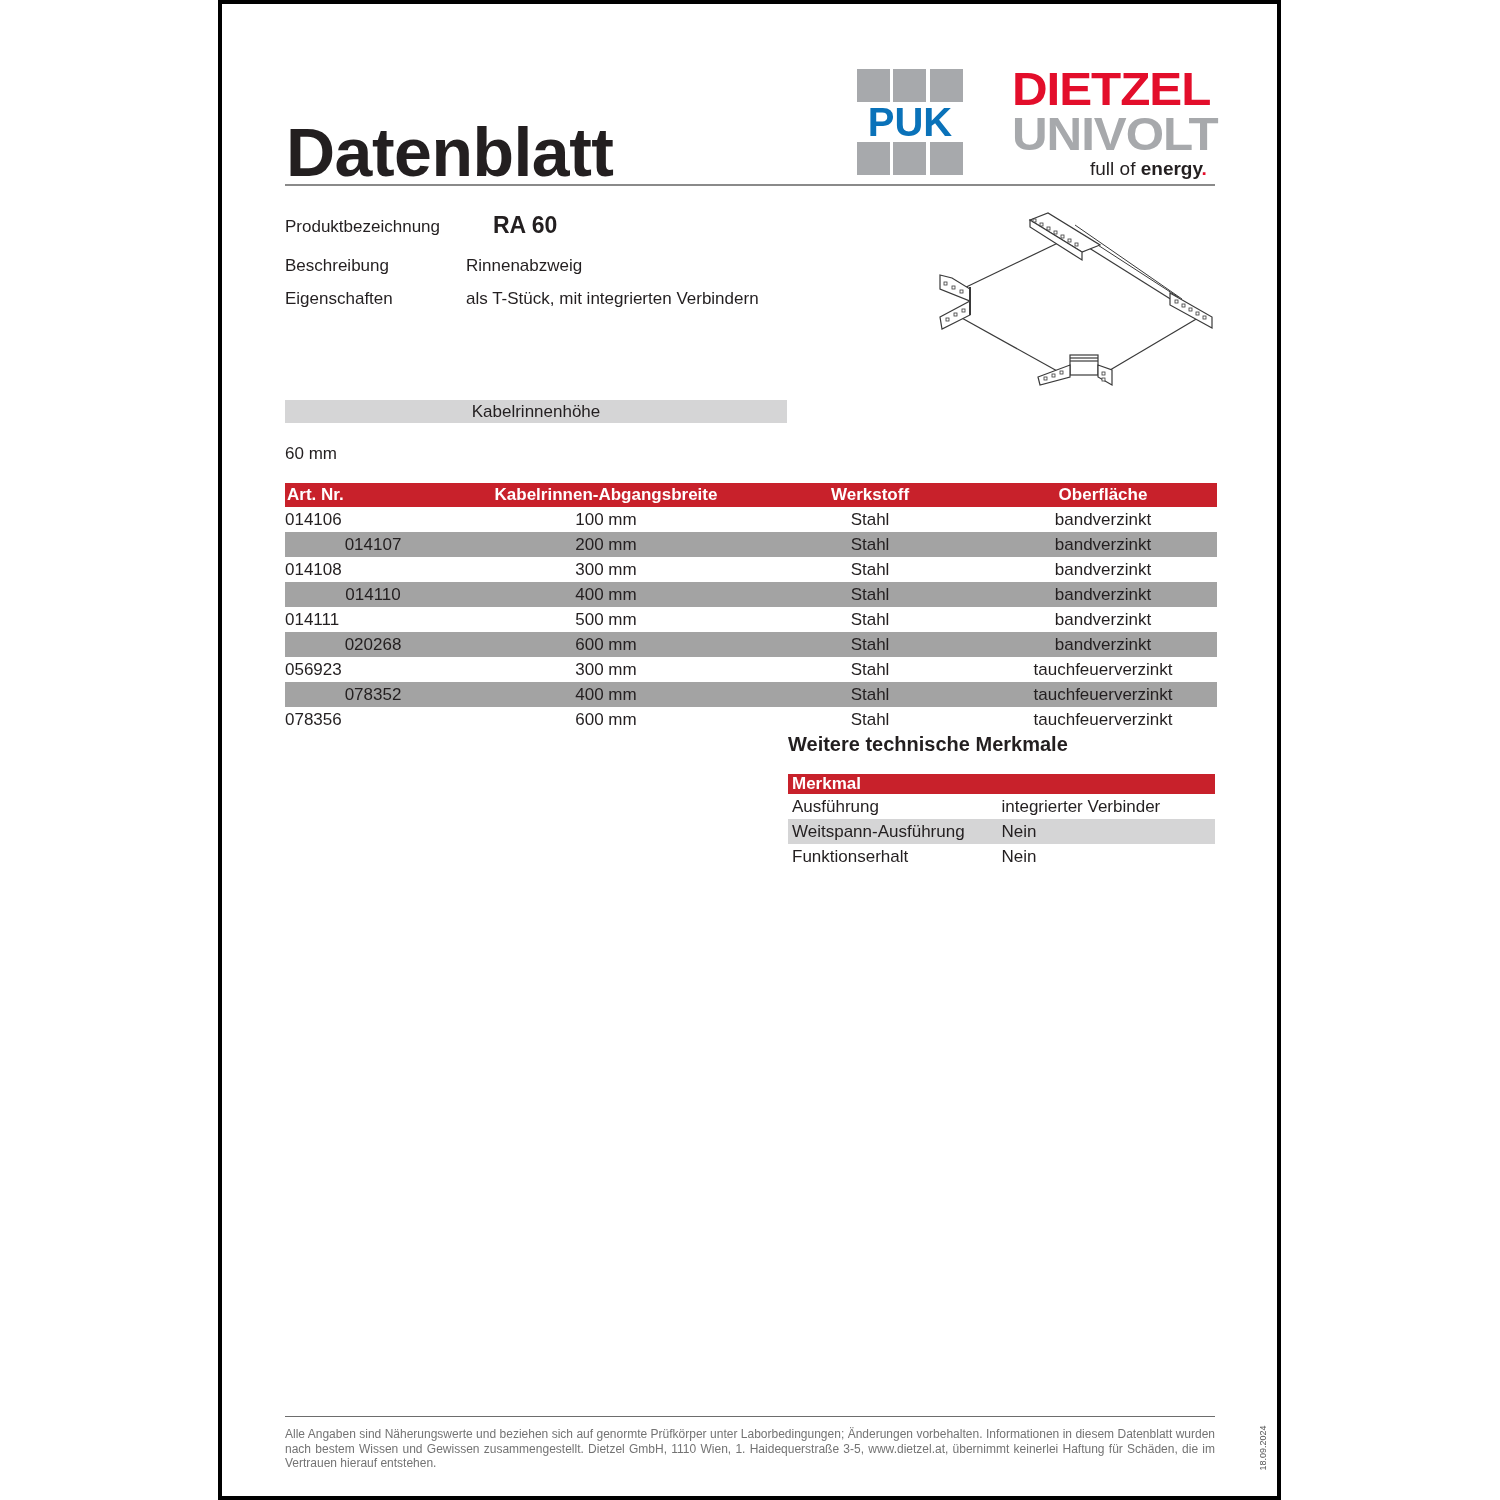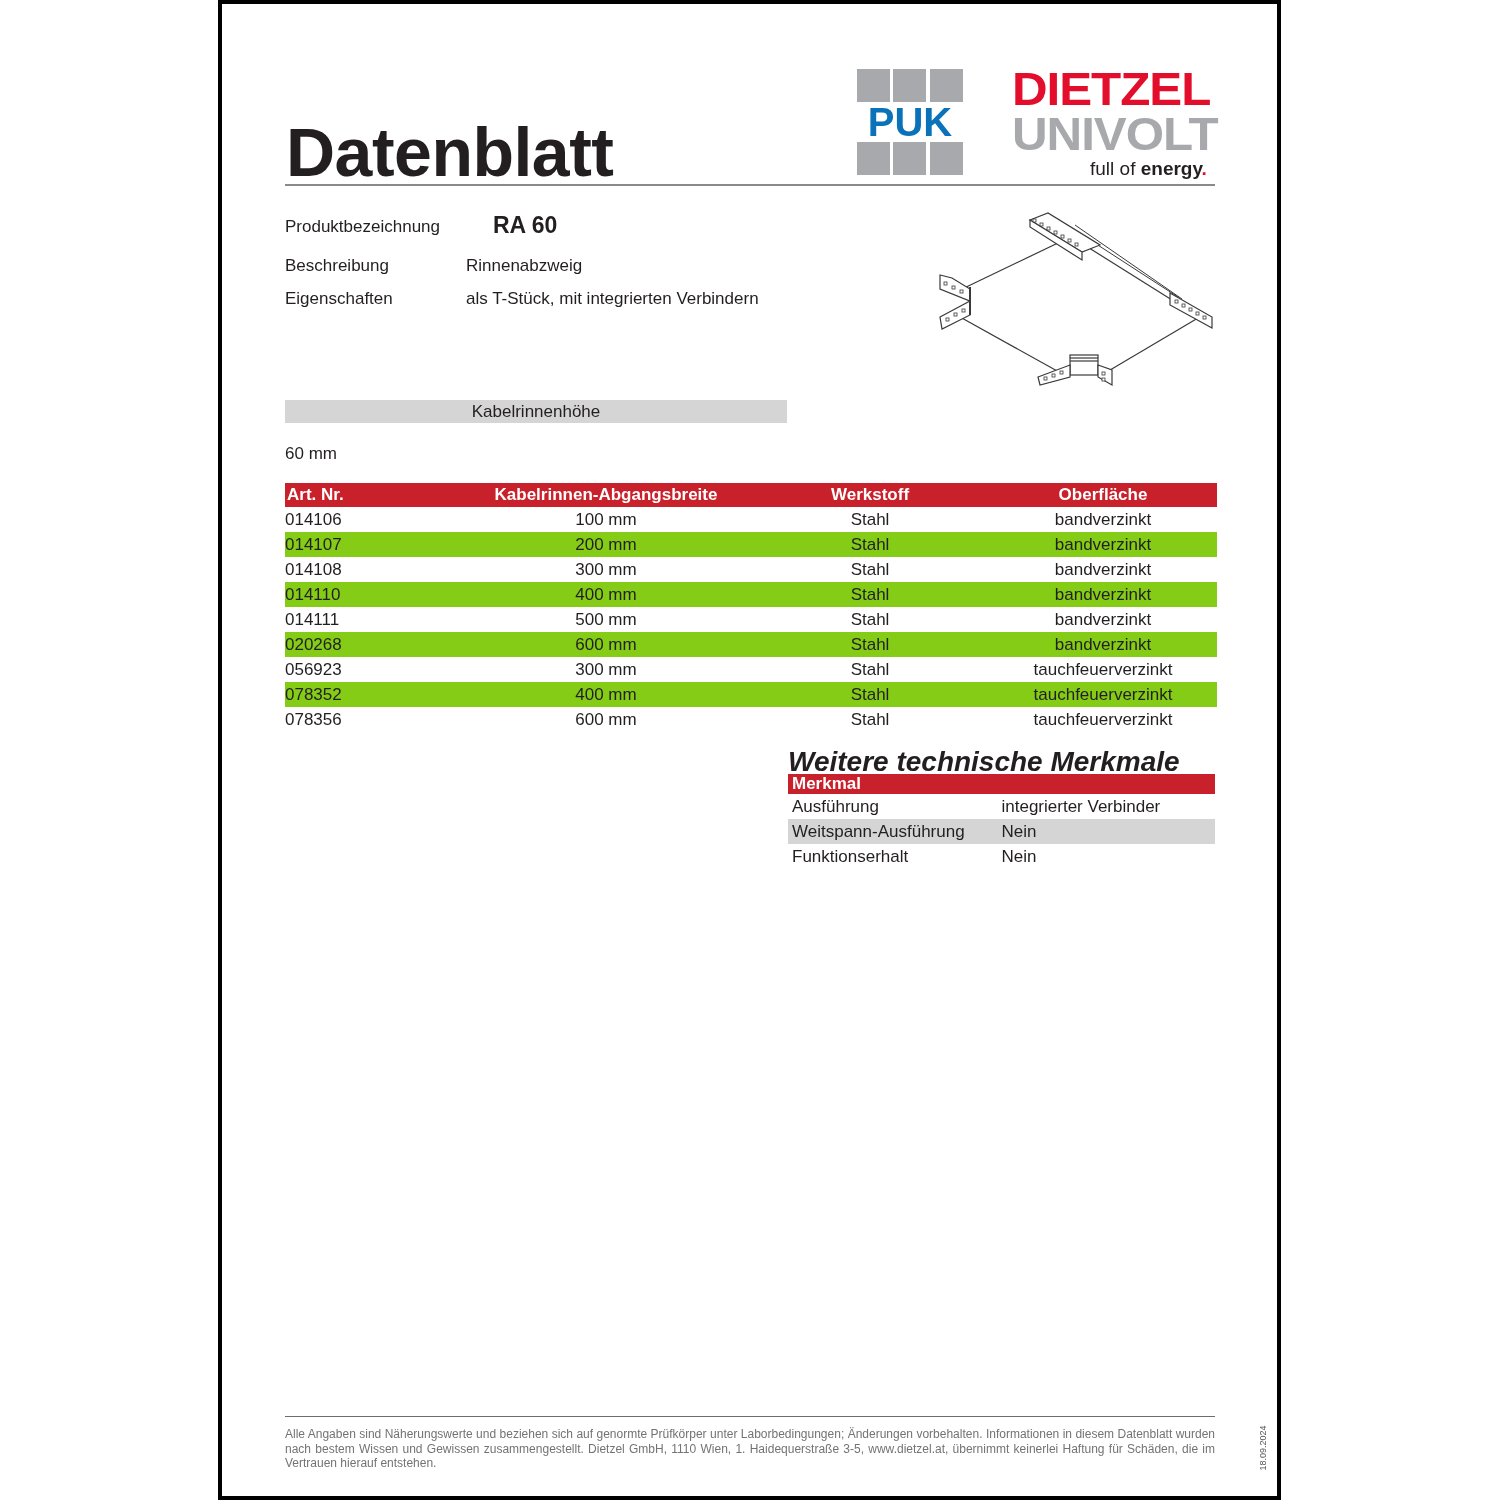--- a/index.html
+++ b/index.html
@@ -57,30 +57,30 @@
   .height-val { left: 285px; top: 443px; width: 502px; height: 22px; font-size: 17px; line-height: 22px; }
 
   
   .tbl { left: 285px; top: 483px; width: 930px; border-collapse: collapse; }
   table.data { border-collapse: collapse; width: 930px; table-layout: fixed; }
   table.data th {
     background: #c8212b; color: #fff; font-size: 17px; font-weight: bold; height: 24px;
     padding: 0; line-height: 24px;
   }
   table.data td { font-size: 17px; height: 25px; padding: 0; line-height: 25px; color: #231f20; }
-  table.data tr.alt td { background: #84cc16; }
+  table.data tr.alt td { background: #a3a3a3; text-align: center; }
   table.data .c0 { text-align: left; padding-left: 2px; width: 174px; }
   table.data td.c0 { padding-left: 0; }
   table.data .c1 { text-align: center; width: 290px; }
   table.data .c2 { text-align: center; width: 238px; }
   table.data .c3 { text-align: center; width: 228px; }
   table.data tr + tr td { border-top: 0; }
 
   
-  .feat-title { left: 788px; top: 750px; font-size: 28px; font-weight: bold; line-height: 24px; font-style: italic; }
+  .feat-title { left: 788px; top: 732px; font-size: 20px; font-weight: bold; line-height: 24px; }
   table.feat { position: absolute; left: 788px; top: 774px; width: 427px; border-collapse: collapse; table-layout: fixed; }
   table.feat th {
     background: #c8212b; color: #fff; font-size: 17px; font-weight: bold; text-align: left;
     height: 20px; line-height: 20px; padding: 0 0 0 4px;
   }
   table.feat td { font-size: 17px; height: 25px; line-height: 25px; padding: 0; color: #231f20; }
   table.feat td.k { padding-left: 4px; width: 256px; }
   table.feat tr.alt td { background: #d5d5d6; }
 
   

